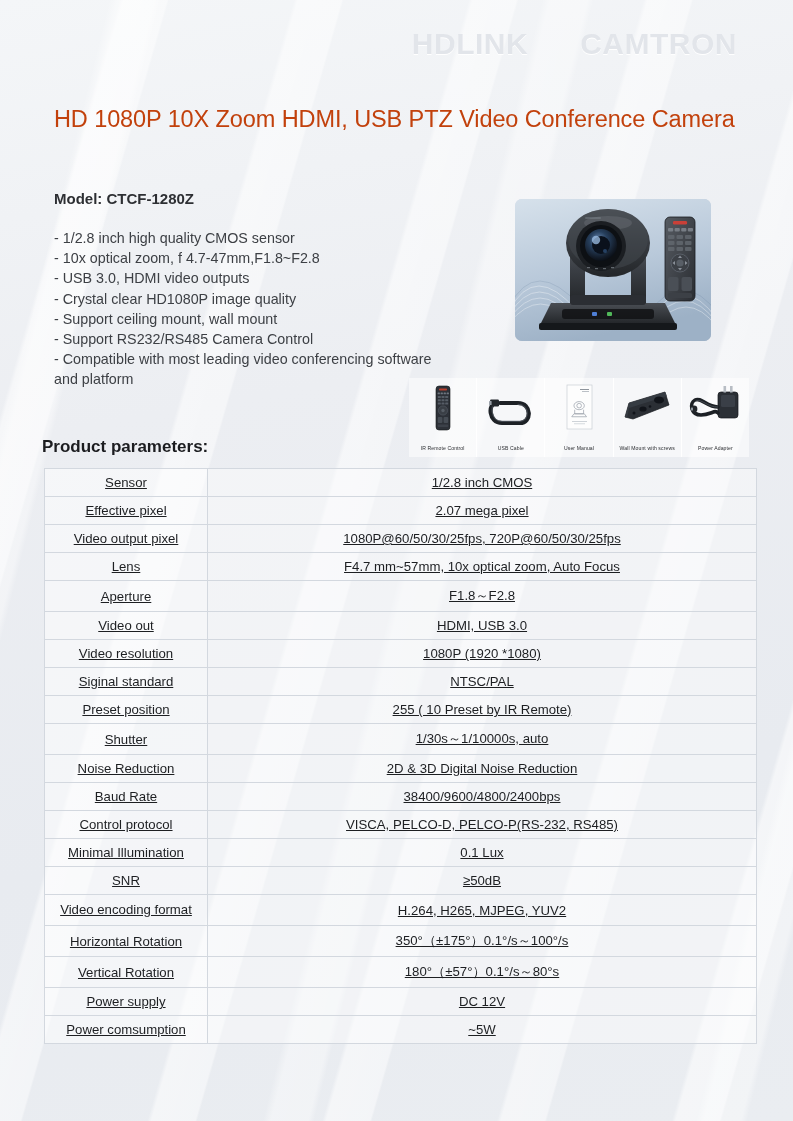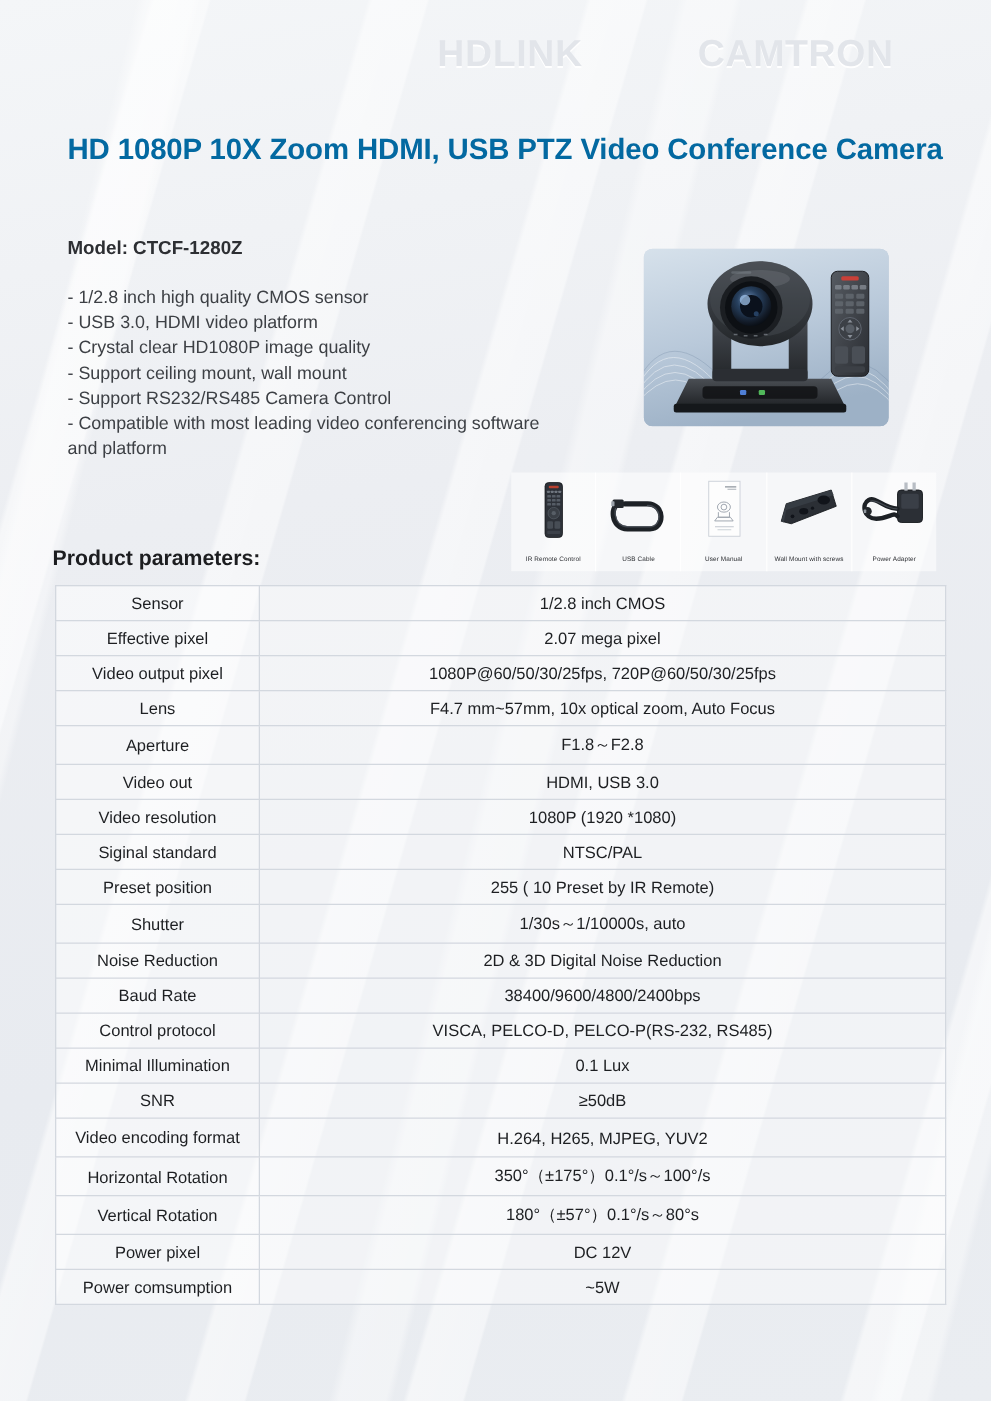--- a/index.html
+++ b/index.html
@@ -65,42 +65,42 @@
   }
 
   
   .brand-row {
     position: absolute;
     top: 27px;
     left: 0;
     width: 793px;
     display: flex;
     justify-content: flex-end;
-    gap: 92px;
-    padding-right: 78px;
+    gap: 52px;
+    padding-right: 56px;
   }
   .brand-word {
     font-family: "Liberation Sans", sans-serif;
     font-size: 30px;
     font-weight: bold;
     letter-spacing: 0.5px;
     color: #e2e5ea;
     text-shadow: 0 1px 0 #ffffff;
     user-select: none;
   }
 
   
   .page-title {
     position: absolute;
     top: 106px;
     left: 54px;
     width: 706px;
     font-size: 23.5px;
-    font-weight: bold;
-    color: #0369a1;
+    font-weight: normal;
+    color: #c2410c;
     letter-spacing: -0.1px;
     white-space: nowrap;
   }
 
   
   .model-line {
     position: absolute;
     top: 190px;
     left: 54px;
     font-size: 15px;
@@ -188,20 +188,21 @@
     table-layout: fixed;
   }
   .spec-table td {
     border: 1px solid #d3d8df;
     font-size: 13.2px;
     color: #1d1f22;
     text-align: center;
     vertical-align: middle;
     padding: 6px 4px;
     background: rgba(255,255,255,0.40);
+    text-decoration: underline;
   }
   .spec-table td.k {
     width: 163px;
     background: rgba(255,255,255,0.52);
   }
   .spec-table td.v {
     width: 549px;
   }
   .spec-table tr.tall td { padding: 6px 0; }
   .spec-table td.k.wrapkey { line-height: 18px; }
@@ -219,21 +220,22 @@
     <div class="brand-word">HDLINK</div>
     <div class="brand-word">CAMTRON</div>
   </div>
 
   <div class="page-title">HD 1080P 10X Zoom HDMI, USB PTZ Video Conference Camera</div>
 
   <div class="model-line">Model: CTCF-1280Z</div>
 
   <div class="bullets">
     <div class="bullet">- 1/2.8  inch high quality CMOS sensor</div>
-    <div class="bullet">- USB 3.0, HDMI video platform</div>
+    <div class="bullet">- 10x optical zoom, f 4.7-47mm,F1.8~F2.8</div>
+    <div class="bullet">- USB 3.0, HDMI video outputs</div>
     <div class="bullet">- Crystal clear HD1080P image quality</div>
     <div class="bullet">- Support ceiling mount, wall mount</div>
     <div class="bullet">- Support RS232/RS485 Camera Control</div>
     <div class="bullet wrap">- Compatible with most leading video conferencing software and platform</div>
   </div>
 
   <div class="hero">
     <svg viewBox="0 0 196 142" xmlns="http://www.w3.org/2000/svg">
       <defs>
         <linearGradient id="skyg" x1="0" y1="0" x2="0.3" y2="1">
@@ -507,21 +509,21 @@
         </tr>
       <tr>
           <td class="k">Horizontal Rotation</td>
           <td class="v">350°（±175°）0.1°/s～100°/s</td>
         </tr>
       <tr>
           <td class="k">Vertical Rotation</td>
           <td class="v">180°（±57°）0.1°/s～80°s</td>
         </tr>
       <tr>
-          <td class="k">Power pixel</td>
+          <td class="k">Power supply</td>
           <td class="v">DC 12V</td>
         </tr>
       <tr>
           <td class="k">Power comsumption</td>
           <td class="v">~5W</td>
         </tr>
     </tbody>
   </table>
 
 </div>

